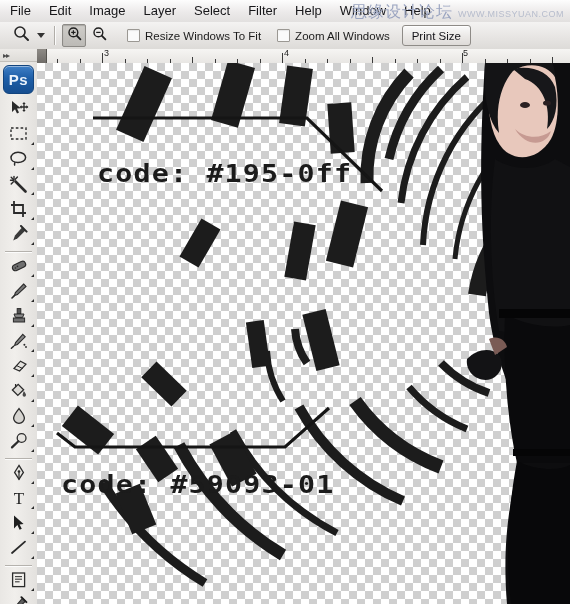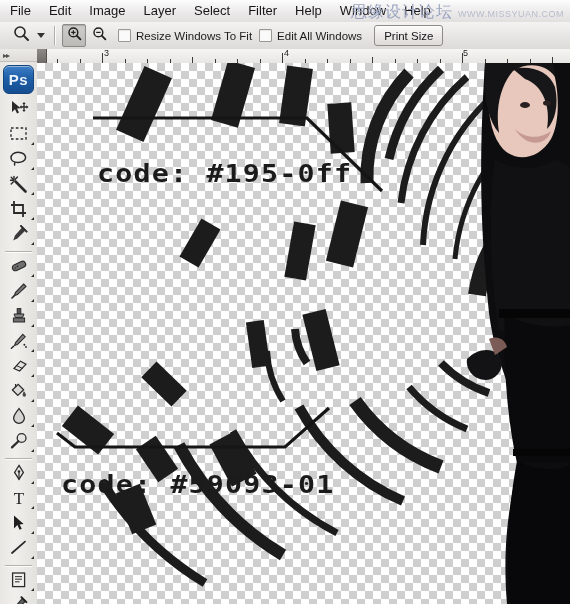--- a/index.html
+++ b/index.html
@@ -50,21 +50,21 @@
   .zgroup{display:flex;align-items:center;gap:1px;}
   .zbtn{
     width:22px;height:21px;display:flex;align-items:center;justify-content:center;
     border:1px solid transparent;border-radius:2px;
   }
   .zbtn.on{
     border:1px solid #8c8a86;
     background:linear-gradient(#cfcdc9,#bcbab6);
     box-shadow:inset 0 1px 1px rgba(0,0,0,.18);
   }
-  .chk{display:flex;align-items:center;gap:5px;margin-left:7px;}
+  .chk{display:flex;align-items:center;gap:5px;margin-left:16px;}
   .chk .box{
     width:11px;height:11px;background:#fafafa;border:1px solid #9b9893;border-radius:1px;
     box-shadow:inset 0 1px 1px rgba(0,0,0,.08);
   }
   .chk .lbl{font-size:11.5px;color:#1c1c1c;white-space:nowrap;}
   .pbtn{
     height:19px;padding:0 9px;margin-left:12px;font-size:11.5px;color:#15151a;
     background:linear-gradient(#fbfbfb,#ebe9e7 52%,#dedbd8);
     border:1px solid #8e8b87;border-radius:3px;
     display:flex;align-items:center;justify-content:center;white-space:nowrap;
@@ -207,21 +207,21 @@
       </div>
     </div>
 
     <div class="chk">
       <span class="box"></span>
       <span class="lbl">Resize Windows To Fit</span>
     </div>
 
     <div class="chk">
       <span class="box"></span>
-      <span class="lbl">Edit All Windows</span>
+      <span class="lbl">Zoom All Windows</span>
     </div>
 
     <div class="pbtn">Print Size</div>
   </div>
 
   <div class="toolbox">
     <div class="tb-grip">
       <span class="arrows">▸▸</span>
     </div>
 

